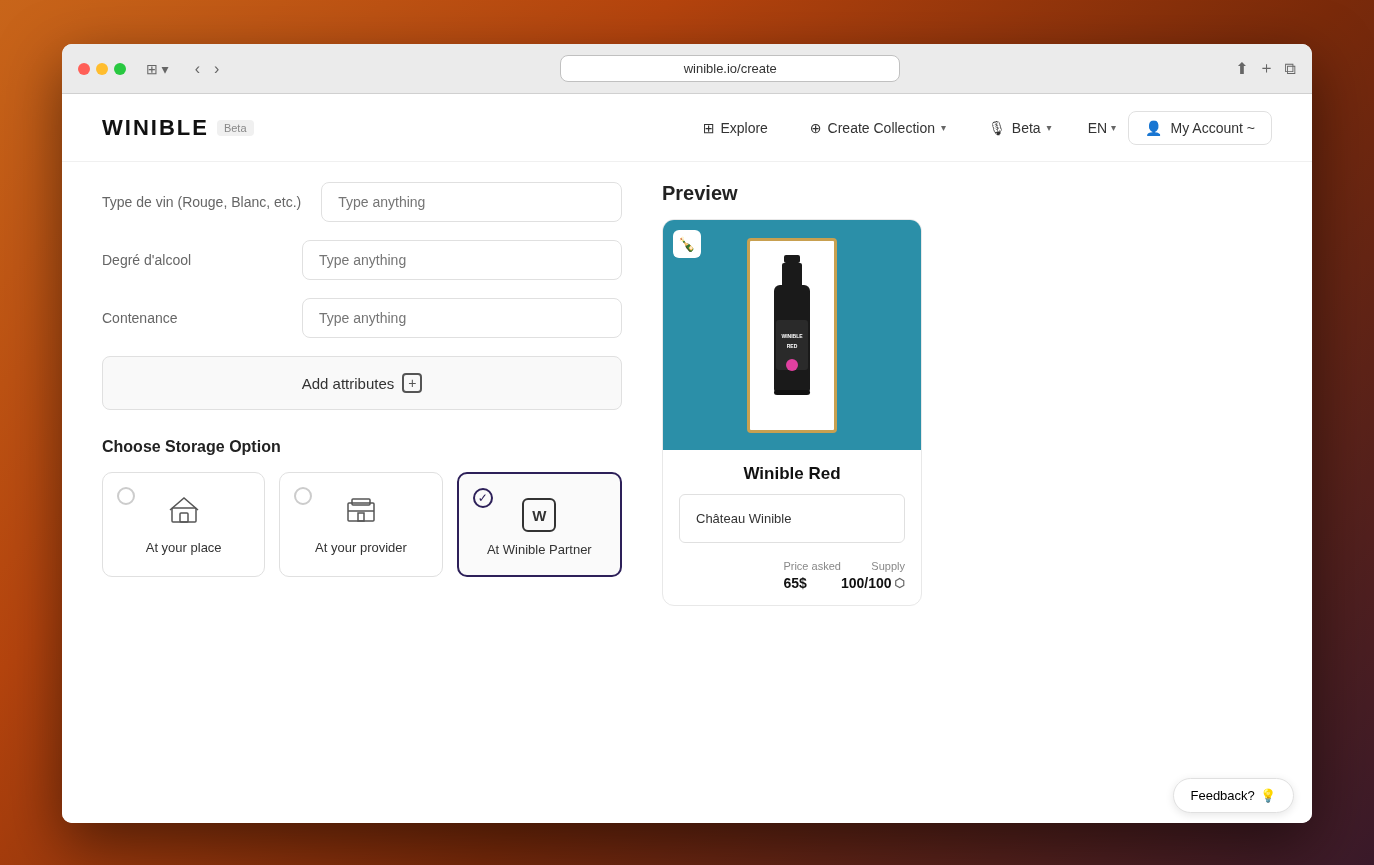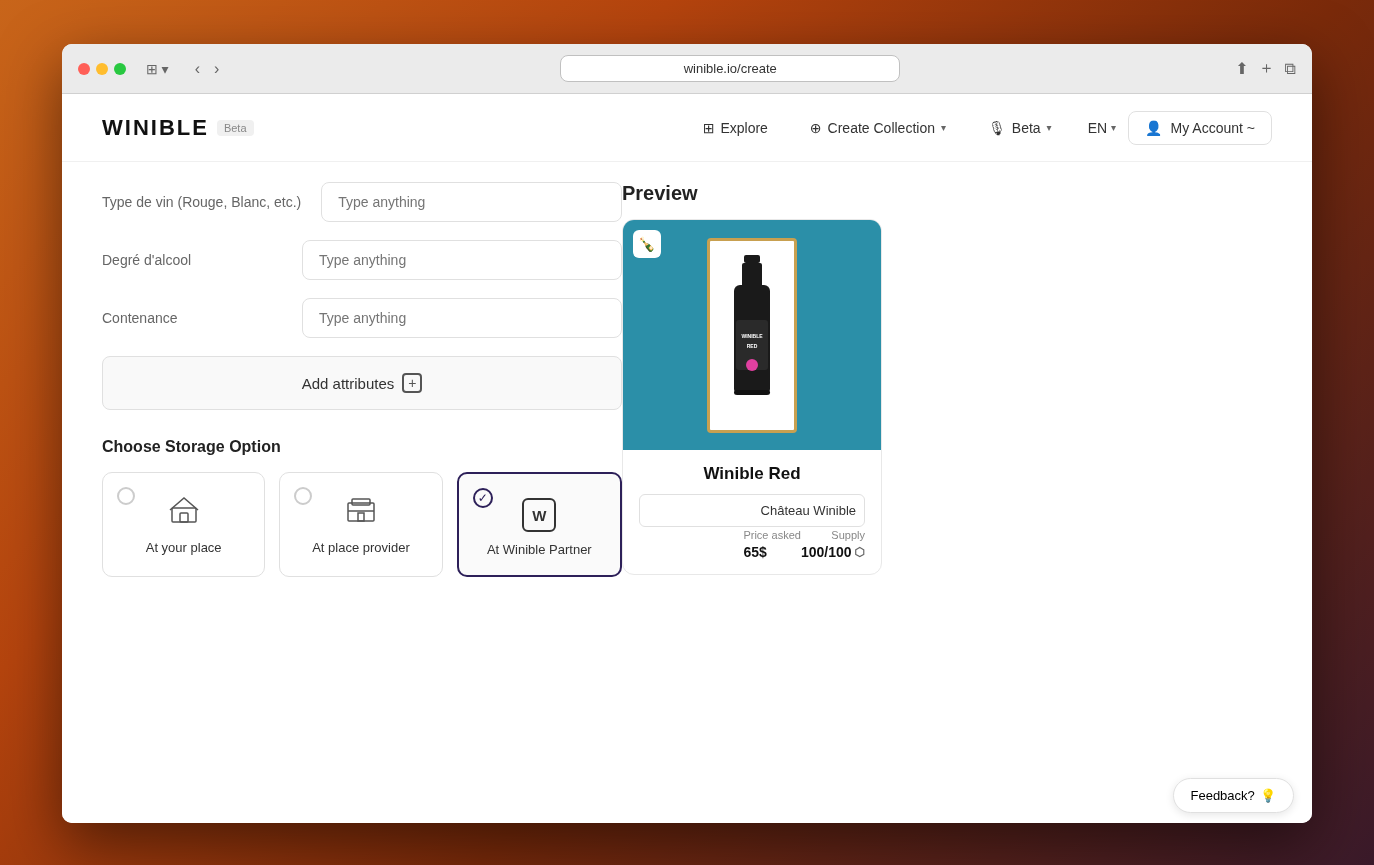--- a/index.html
+++ b/index.html
@@ -194,20 +194,21 @@
       padding: 8px 16px;
       font-size: 14px;
       cursor: pointer;
       color: #333;
     }
 
     
     .main-layout {
       display: flex;
       padding: 20px 40px;
+      gap: 40px;
       flex: 1;
     }
 
     .form-area {
       flex: 1;
       max-width: 520px;
     }
 
     
     .form-row {
@@ -426,27 +427,27 @@
       font-weight: 700;
       color: #111;
       text-align: center;
       margin-bottom: 10px;
     }
 
     .chateau-btn {
       width: 100%;
       border: 1px solid #e0e0e0;
       border-radius: 6px;
-      padding: 8px;
+      padding: 16px;
       font-size: 13px;
       color: #333;
       background: #fff;
       cursor: pointer;
-      text-align: right;
-      margin-bottom: 2px;
+      text-align: left;
+      margin-bottom: 17px;
     }
 
     .price-supply-row {
       display: flex;
       justify-content: flex-end;
       align-items: flex-start;
     }
 
     .price-col, .supply-col {
       display: flex;
@@ -604,21 +605,21 @@
             <div class="storage-option">
               <div class="radio-dot"></div>
               <div class="storage-icon">
                 <svg width="32" height="28" viewBox="0 0 32 28" fill="none">
                   <rect x="3" y="8" width="26" height="18" rx="1" stroke="#555" stroke-width="1.5" fill="none"></rect>
                   <rect x="7" y="4" width="18" height="6" rx="1" stroke="#555" stroke-width="1.5" fill="none"></rect>
                   <line x1="3" y1="16" x2="29" y2="16" stroke="#555" stroke-width="1.5"></line>
                   <rect x="13" y="18" width="6" height="8" stroke="#555" stroke-width="1.5" fill="none"></rect>
                 </svg>
               </div>
-              <span class="storage-label">At place provider</span>
+              <span class="storage-label">At your provider</span>
             </div>
 
             <div class="storage-option selected">
               <div class="check-circle">✓</div>
               <div style="margin-top:6px; width:34px;height:34px;border:2px solid #333;border-radius:6px;display:flex;align-items:center;justify-content:center;font-weight:700;font-size:15px;color:#333;">W</div>
               <span class="storage-label">At Winible Partner</span>
             </div>
 
           </div>
         </div>

